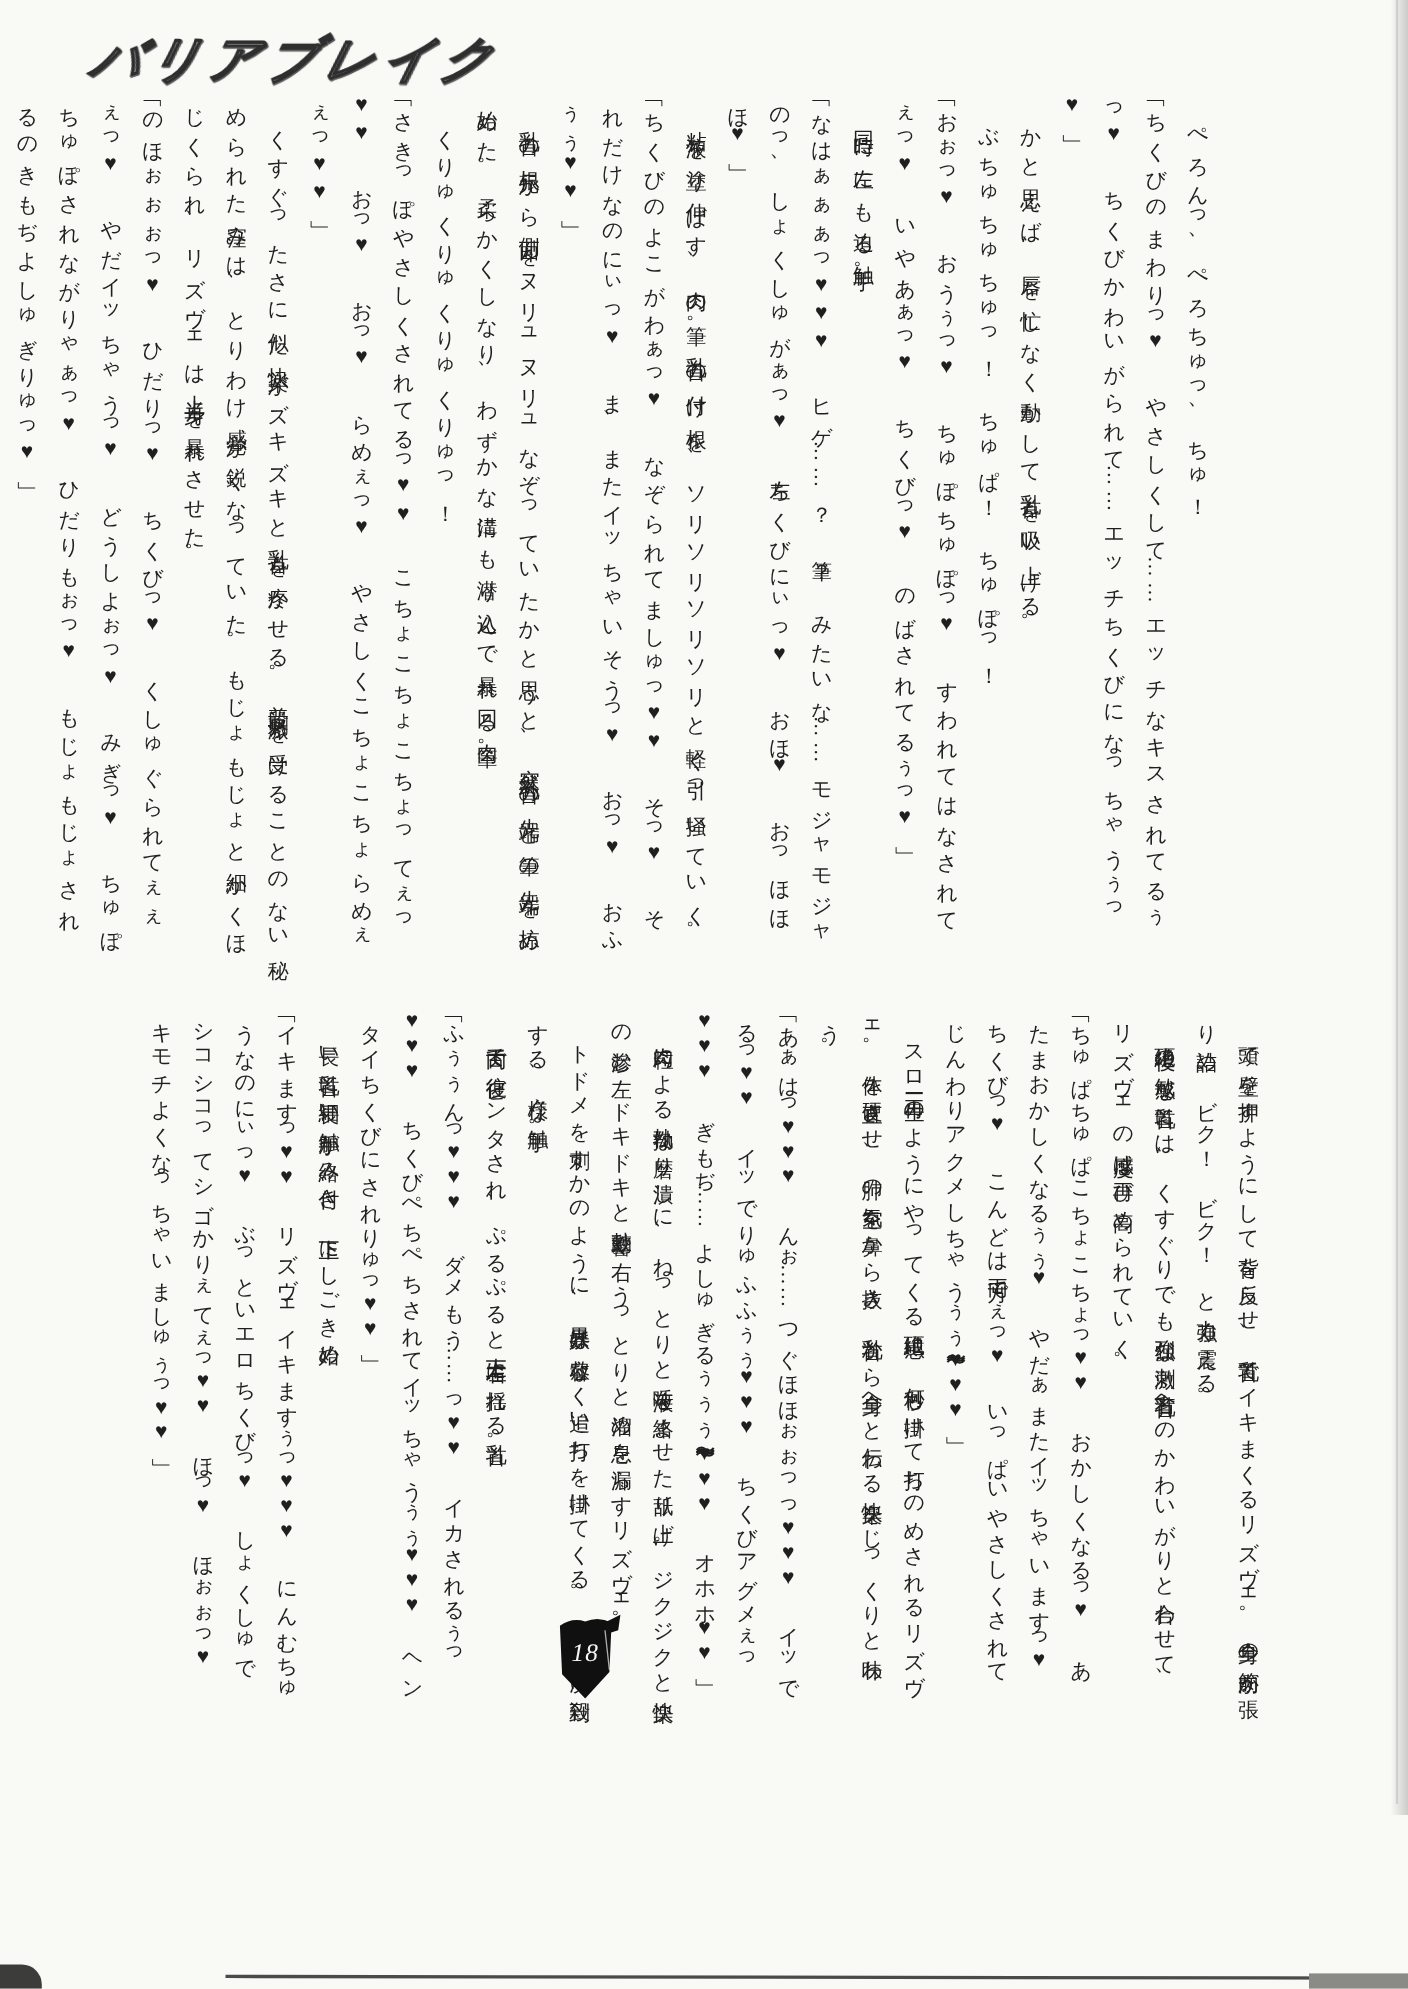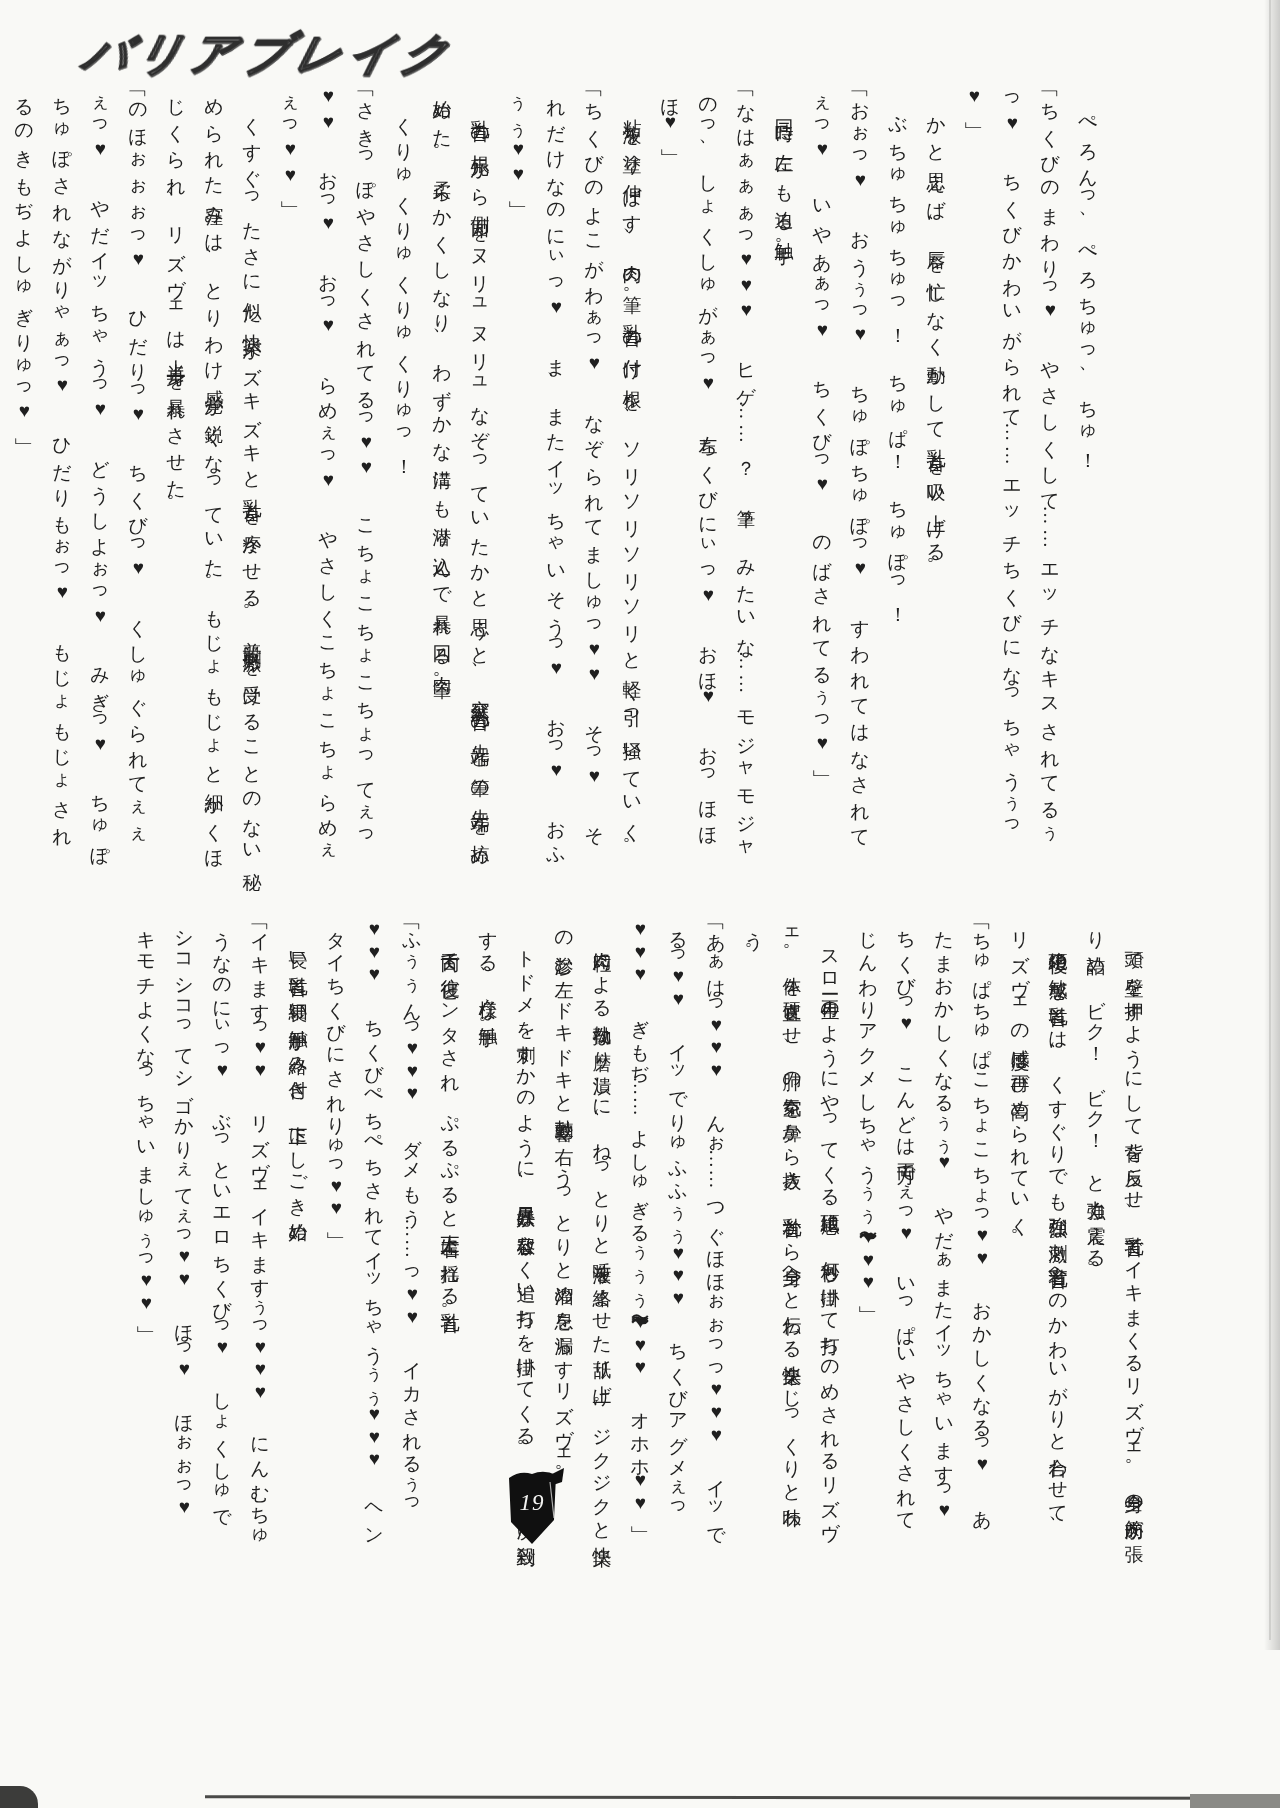--- a/index.html
+++ b/index.html
@@ -98,20 +98,20 @@
     <p class="indent">長い乳首に細長い触手が絡み付き、上下にしごき始め。</p>
     <p>「イキますっ♥♥　リズヴェイキますぅっ♥♥♥　にんむちゅうなのにぃっ♥　ぶっといエロちくびっ♥　しょくしゅでシコシコってシゴかりぇてぇっ♥♥　ほっ♥　ほぉぉっ♥　キモチよくなっちゃいましゅぅっ♥♥」</p>
   </div>
 
 <div class="pagenum">
   <svg width="64" height="80" viewBox="0 0 64 80">
     <path d="M28 78 L7 56 L5 12 Q16 4 28 8 Q40 3 52 9 L50 54 Z" fill="#101010"></path>
     <path d="M44 10 L60 2 L58 16 L46 20 Z" fill="#101010"></path>
     <path d="M46 16 L50 52" stroke="#f4f4f2" stroke-width="1.2" fill="none" opacity="0.7"></path>
   </svg>
-  <span class="num">19</span>
+  <span class="num">18</span>
 </div>
 
 <div class="scan-right"></div>
 <div class="scan-right-line"></div>
 <div class="scan-bottom-line"></div>
 <div class="scan-corner"></div>
 <div class="scan-bottom-right"></div>
 
 </body></html>

